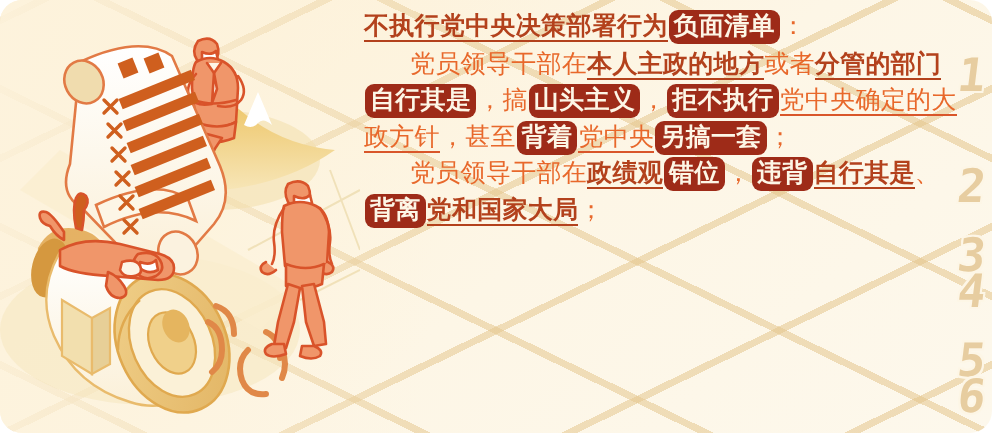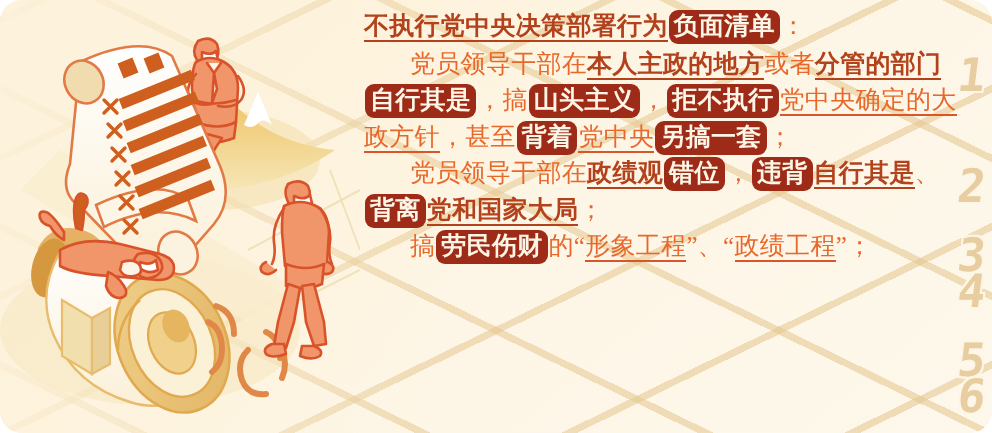--- a/index.html
+++ b/index.html
@@ -253,15 +253,14 @@
   </svg>
 
   <div id="textcol">
 
     <div class="para title-line">
       <span class="em">不执行党中央决策部署行为</span><span class="chip b">负面清单</span><span class="t">：</span>
     </div>
 
     <div class="para"><span class="ind"></span><span class="t">党员领导干部在</span><span class="em">本人主政的地方</span><span class="t">或者</span><span class="em">分管的部门</span><span class="chip">自行其是</span><span class="t">，搞</span><span class="chip">山头主义</span><span class="t">，</span><span class="chip">拒不执行</span><span class="emu">党中央确定的大政方针</span><span class="t">，甚至</span><span class="chip">背着</span><span class="emu">党中央</span><span class="chip">另搞一套</span><span class="t">；</span></div>
     <div class="para"><span class="ind"></span><span class="t">党员领导干部在</span><span class="em">政绩观</span><span class="chip">错位</span><span class="t">，</span><span class="chip">违背</span><span class="em">自行其是</span><span class="t">、</span><span class="chip">背离</span><span class="em">党和国家大局</span><span class="t">；</span></div>
-    <div class="para"><span class="ind"></span><span class="t">搞</span><span class="chip">劳民伤财</span><span class="t">的“</span><span class="emu">形象工程</span><span class="t">”、“</span><span class="emu">政绩工程</span><span class="t">”；</span></div>
   </div>
 </div>
 
 </body></html>

